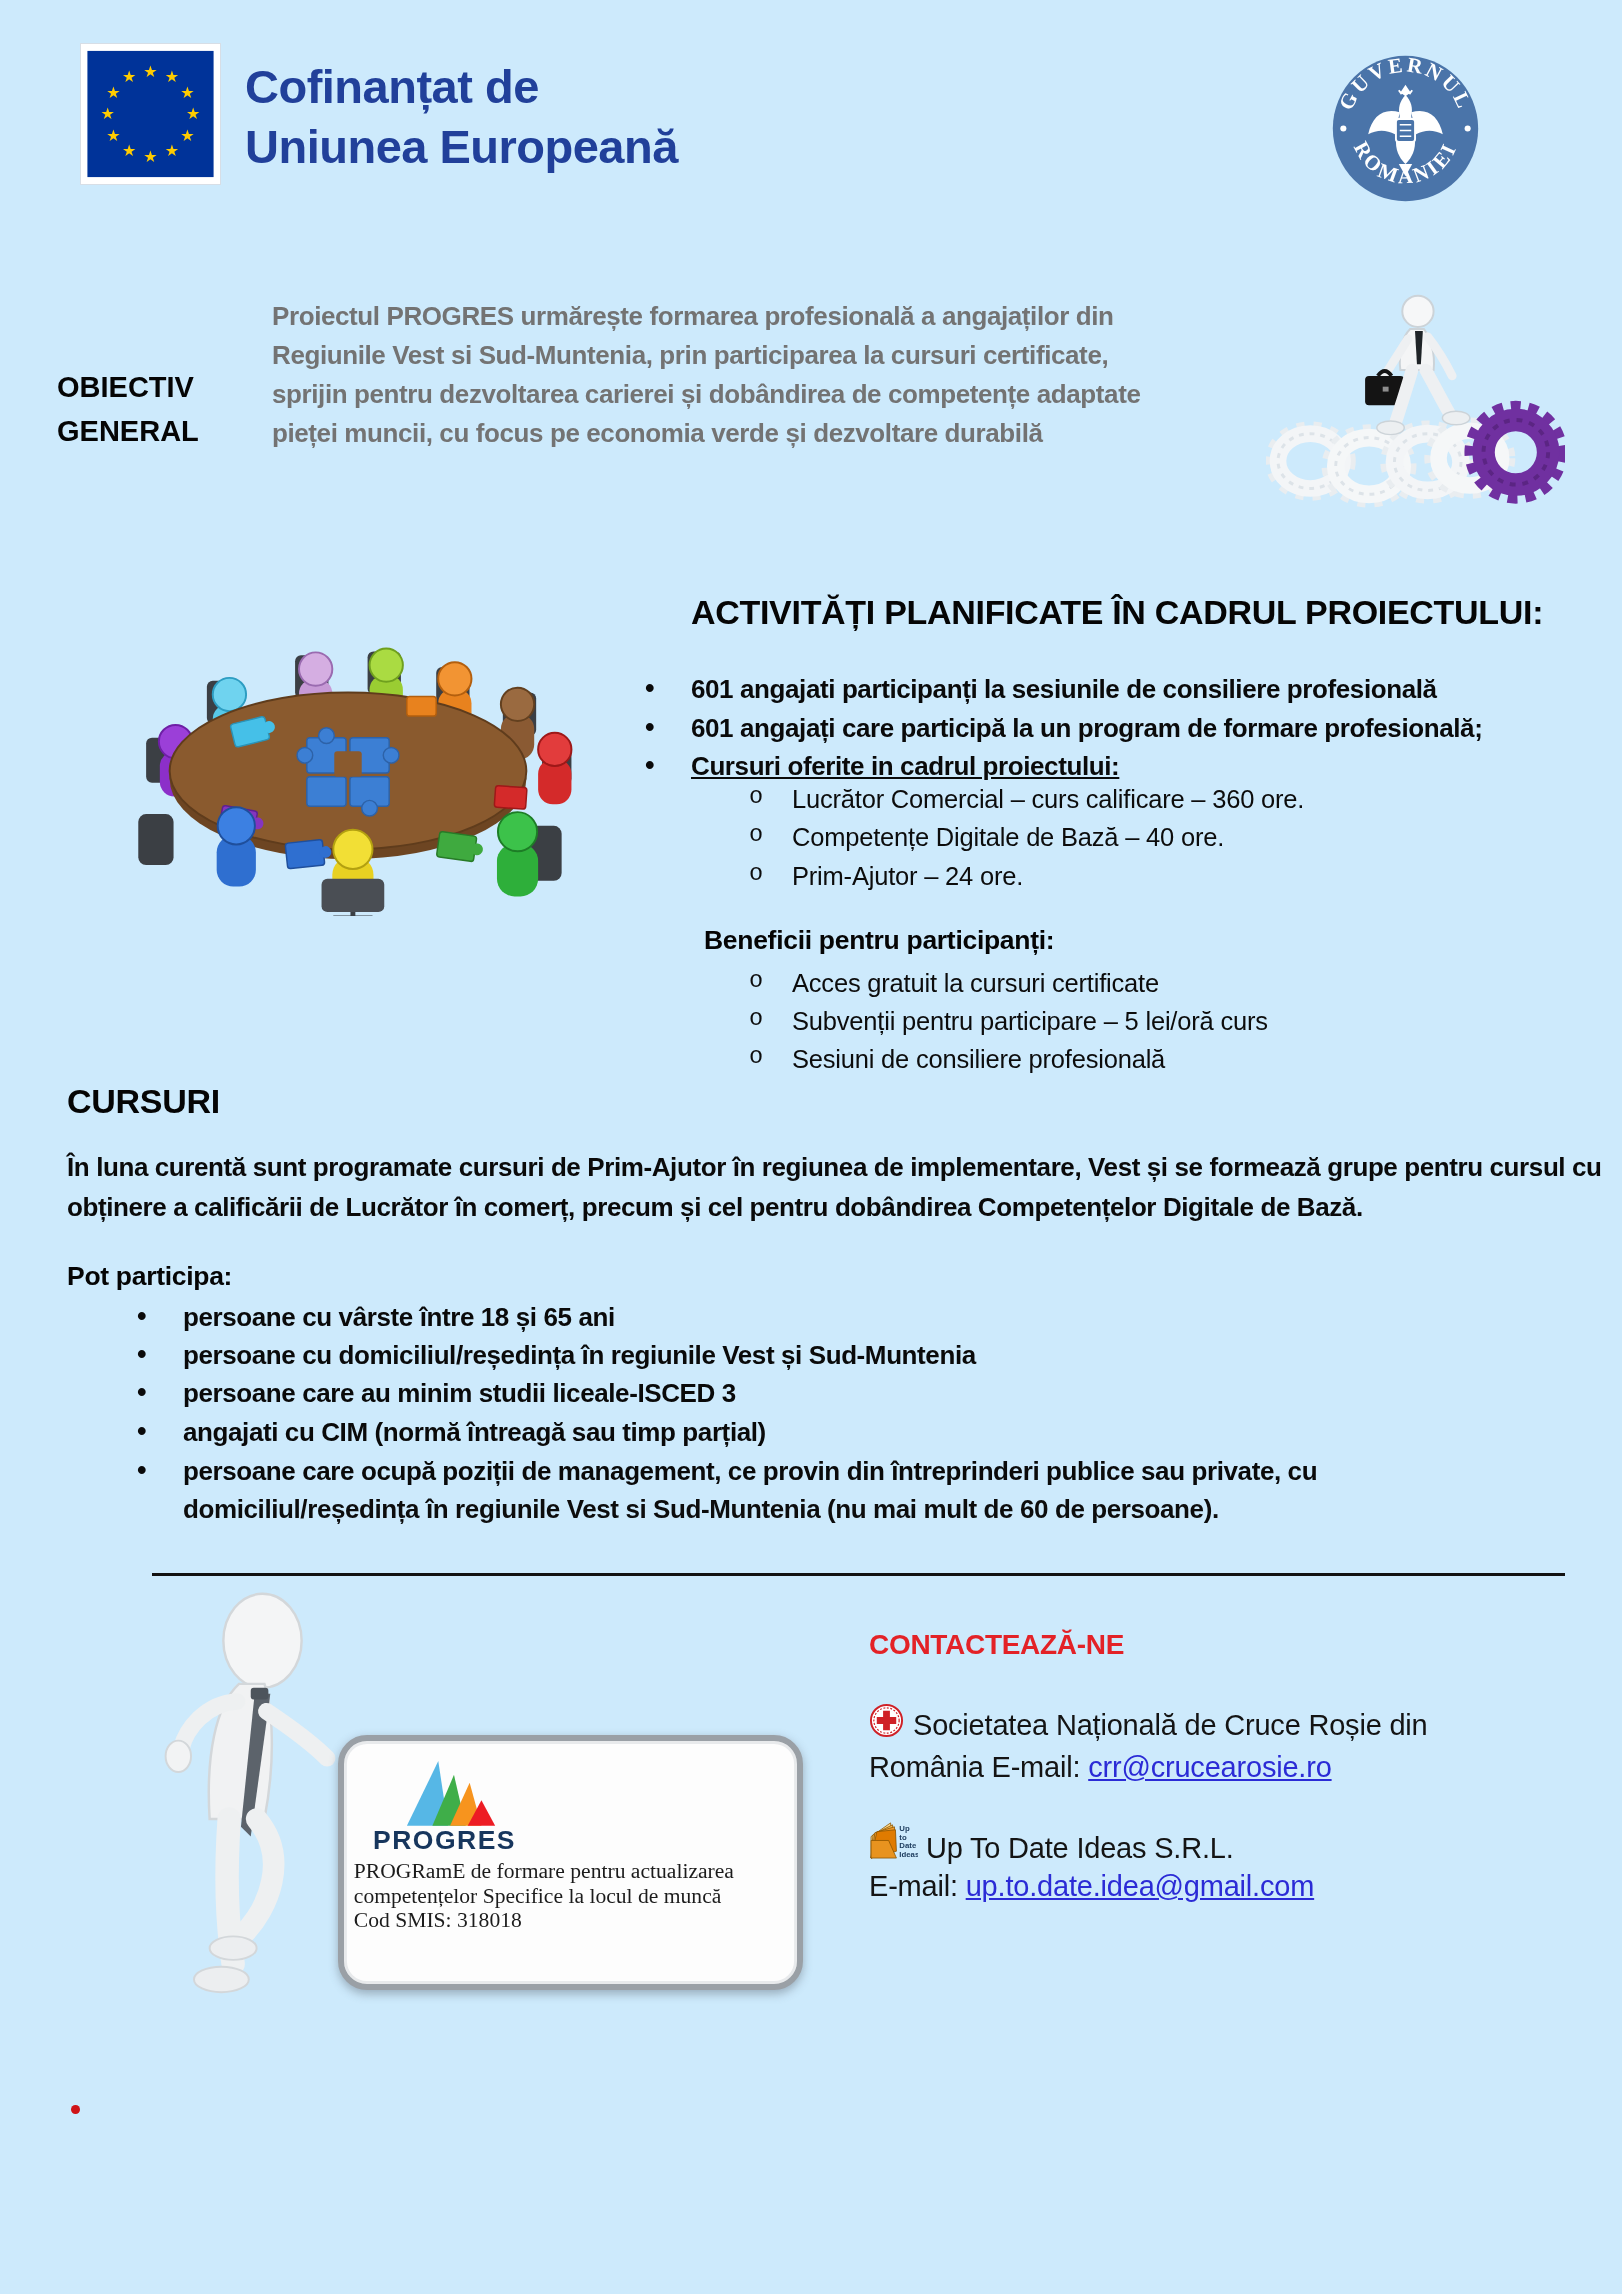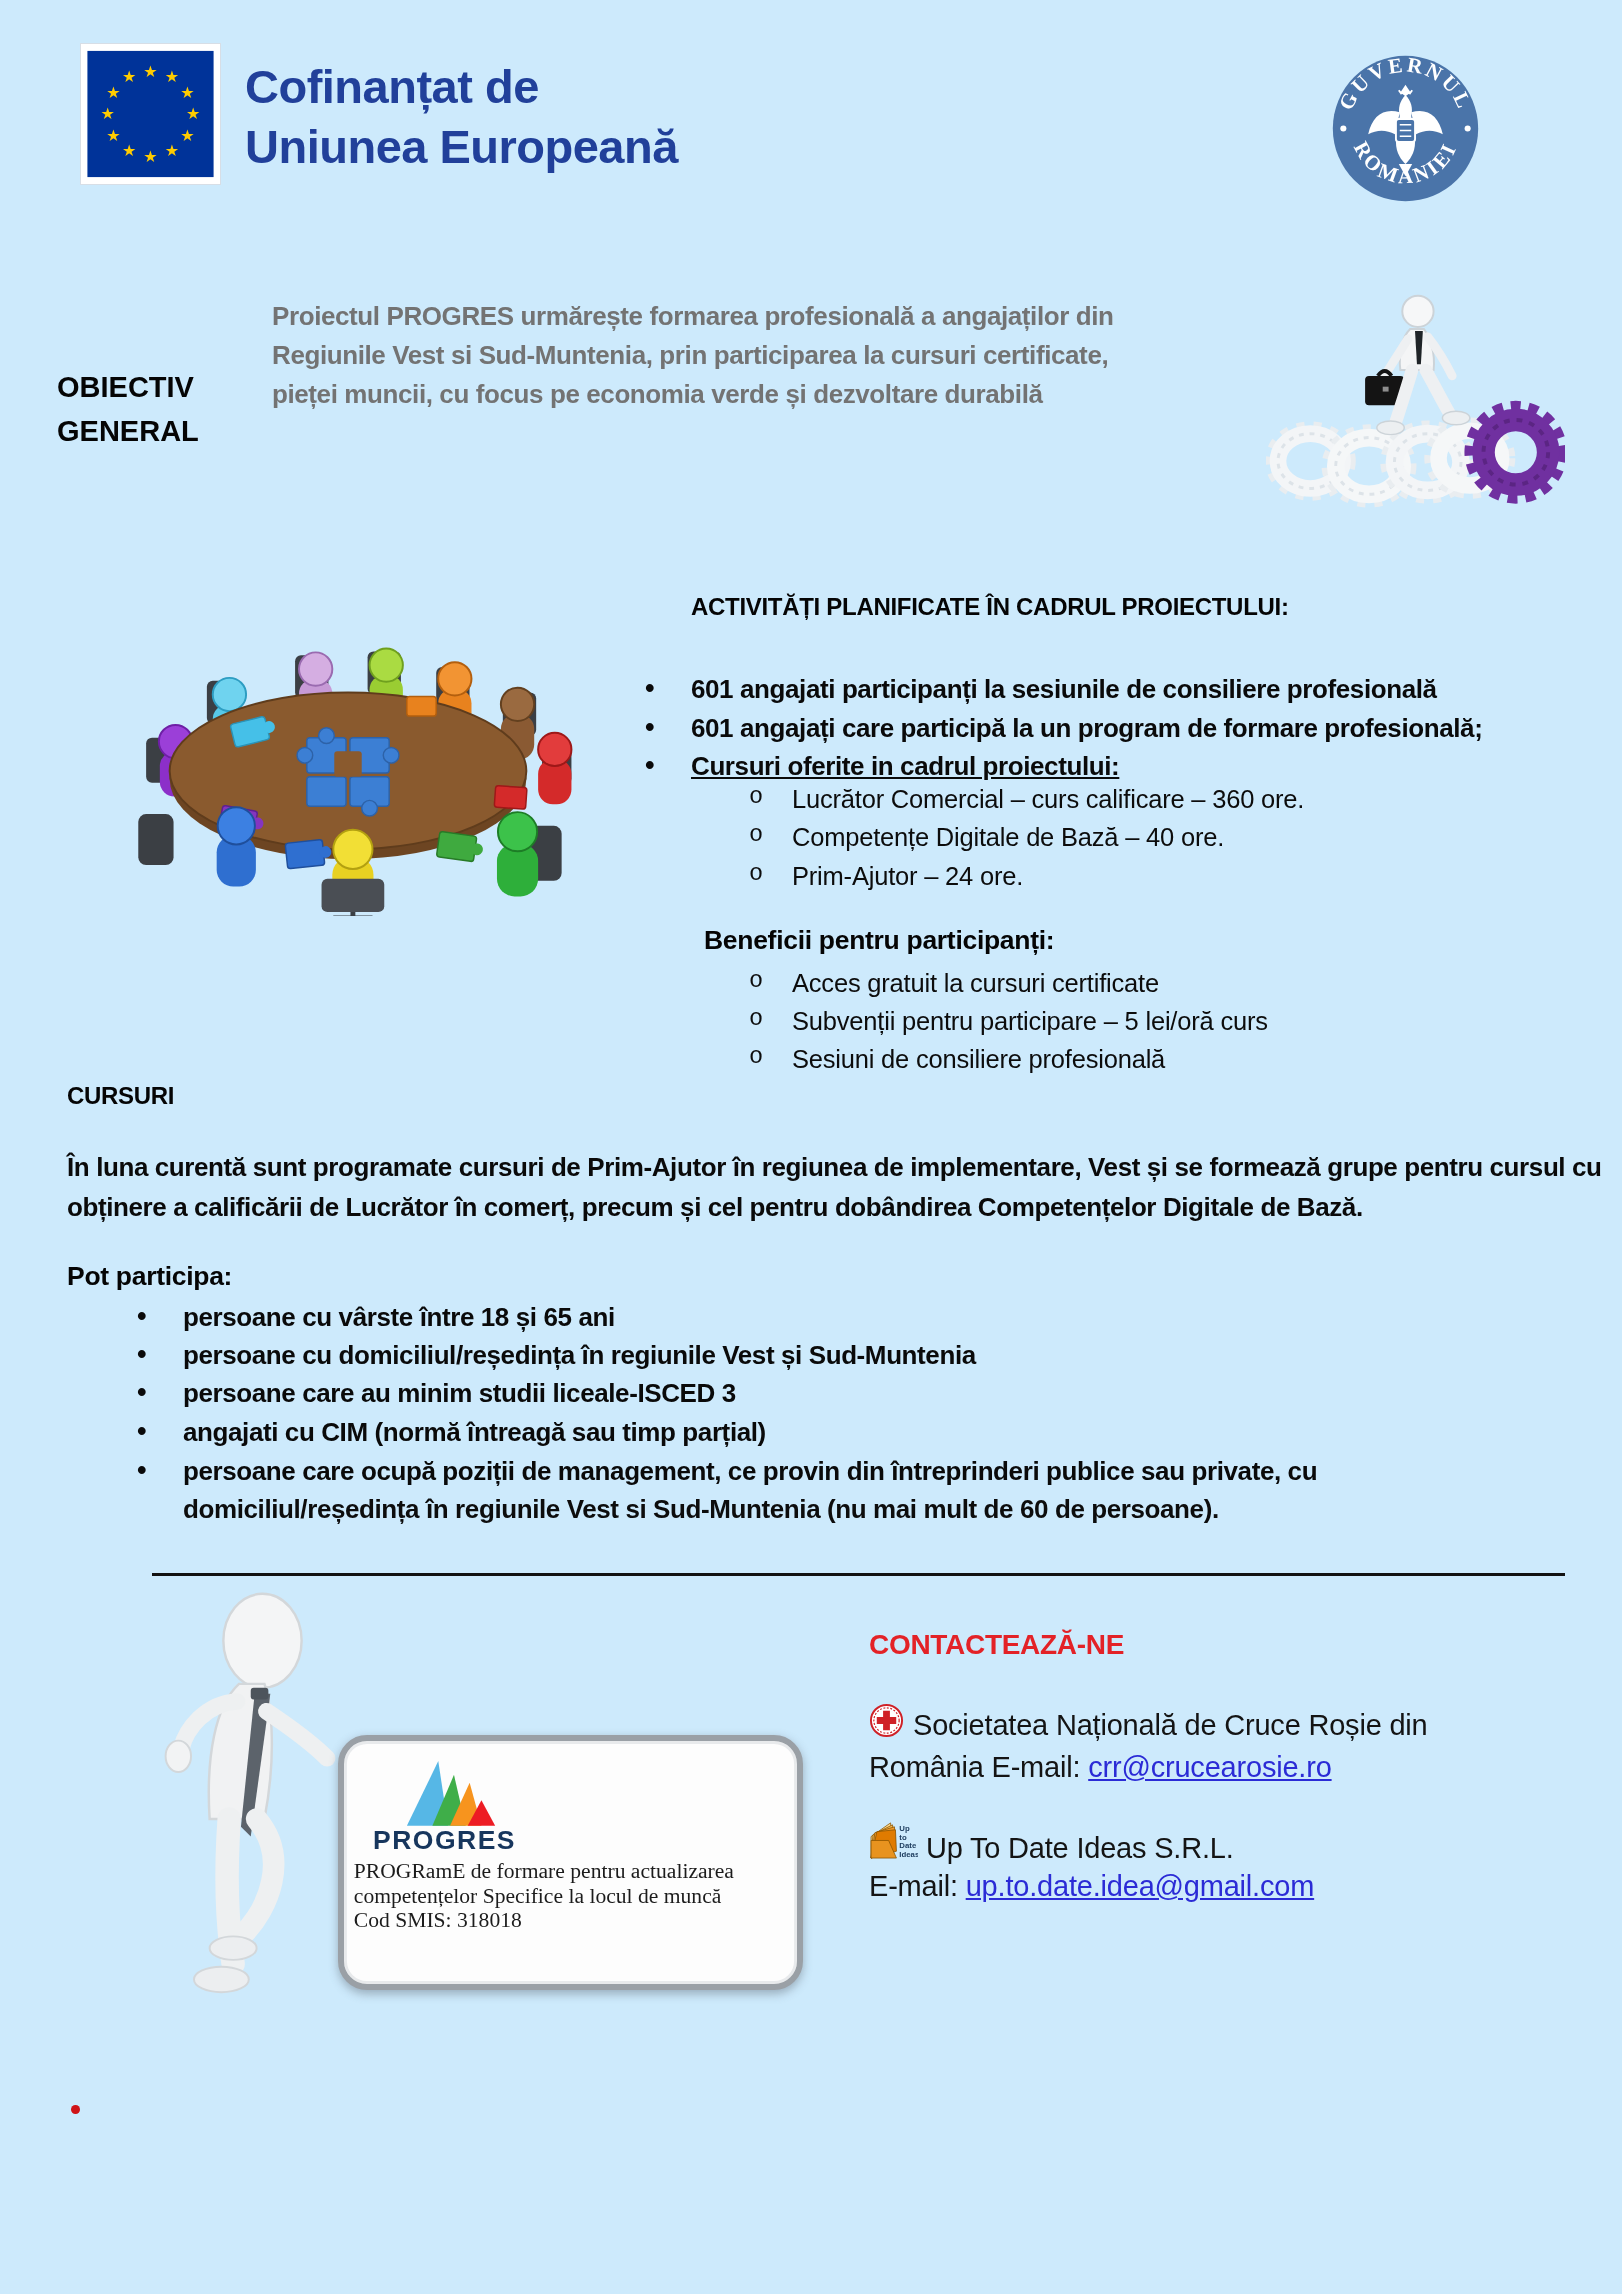--- a/index.html
+++ b/index.html
@@ -14,21 +14,21 @@
     background:var(--bg);
     font-family:"Liberation Sans", sans-serif;
     color:var(--body-text);
   }
   .abs{position:absolute;}
   
   .eu-text{font-size:47px;font-weight:700;line-height:60px;color:var(--eu-text);letter-spacing:-0.5px;}
   .obj-label{font-size:29px;font-weight:700;line-height:44px;color:#050505;}
   .b-par{font-size:26px;font-weight:700;line-height:39px;letter-spacing:-0.4px;color:#737373;}
   .b-par2{font-size:26px;font-weight:700;line-height:40px;letter-spacing:-0.4px;color:#0a0a0a;}
-  .sec-head{font-size:24px;font-weight:700;letter-spacing:-0.3px;color:#050505;}
+  .sec-head{font-size:34px;font-weight:700;letter-spacing:-0.3px;color:#050505;}
   .bullet{position:absolute;font-size:26px;font-weight:700;letter-spacing:-0.4px;color:#0a0a0a;}
   .bullet::before{content:"\2022";position:absolute;left:-46px;top:-2px;font-size:27.4px;}
   .obullet{position:absolute;font-size:25.5px;font-weight:400;letter-spacing:-0.2px;color:#0c0c0c;}
   .obullet::before{content:"o";position:absolute;left:-43px;top:-2px;font-family:"Liberation Mono",monospace;font-size:23.5px;font-weight:400;}
   .divider{height:2.9px;background:#121212;}
   .contact-head{font-size:28px;font-weight:700;letter-spacing:-0.3px;color:var(--accent-red);}
   .contact-line{font-size:29px;font-weight:400;letter-spacing:-0.2px;color:#141414;line-height:41px;}
   .link{color:var(--link);text-decoration:underline;cursor:pointer;}
   .card{
     background:#fdfdfd;border:6.9px solid var(--card-border);border-radius:29px;
@@ -98,20 +98,21 @@
   </div>
 
   <div class="abs obj-label" style="left:57px;top:365px;">
     <div>OBIECTIV</div>
     <div>GENERAL</div>
   </div>
 
   <div class="abs b-par" style="left:272px;top:297px;width:1000px;">
     <div>Proiectul PROGRES urmărește formarea profesională a angajaților din</div>
     <div>Regiunile Vest si Sud-Muntenia, prin participarea la cursuri certificate,</div>
+    <div>sprijin pentru dezvoltarea carierei și dobândirea de competențe adaptate</div>
     <div>pieței muncii, cu focus pe economia verde și dezvoltare durabilă</div>
   </div>
 
   <div class="abs" style="left:1266px;top:280px;">
     <svg width="299" height="230" viewBox="0 0 305 235">
 
       <g fill="none">
         <g stroke="#e9edf0">
             <ellipse cx="45" cy="185" rx="42" ry="36" stroke-width="9" stroke-dasharray="8 9"></ellipse>
           </g>

